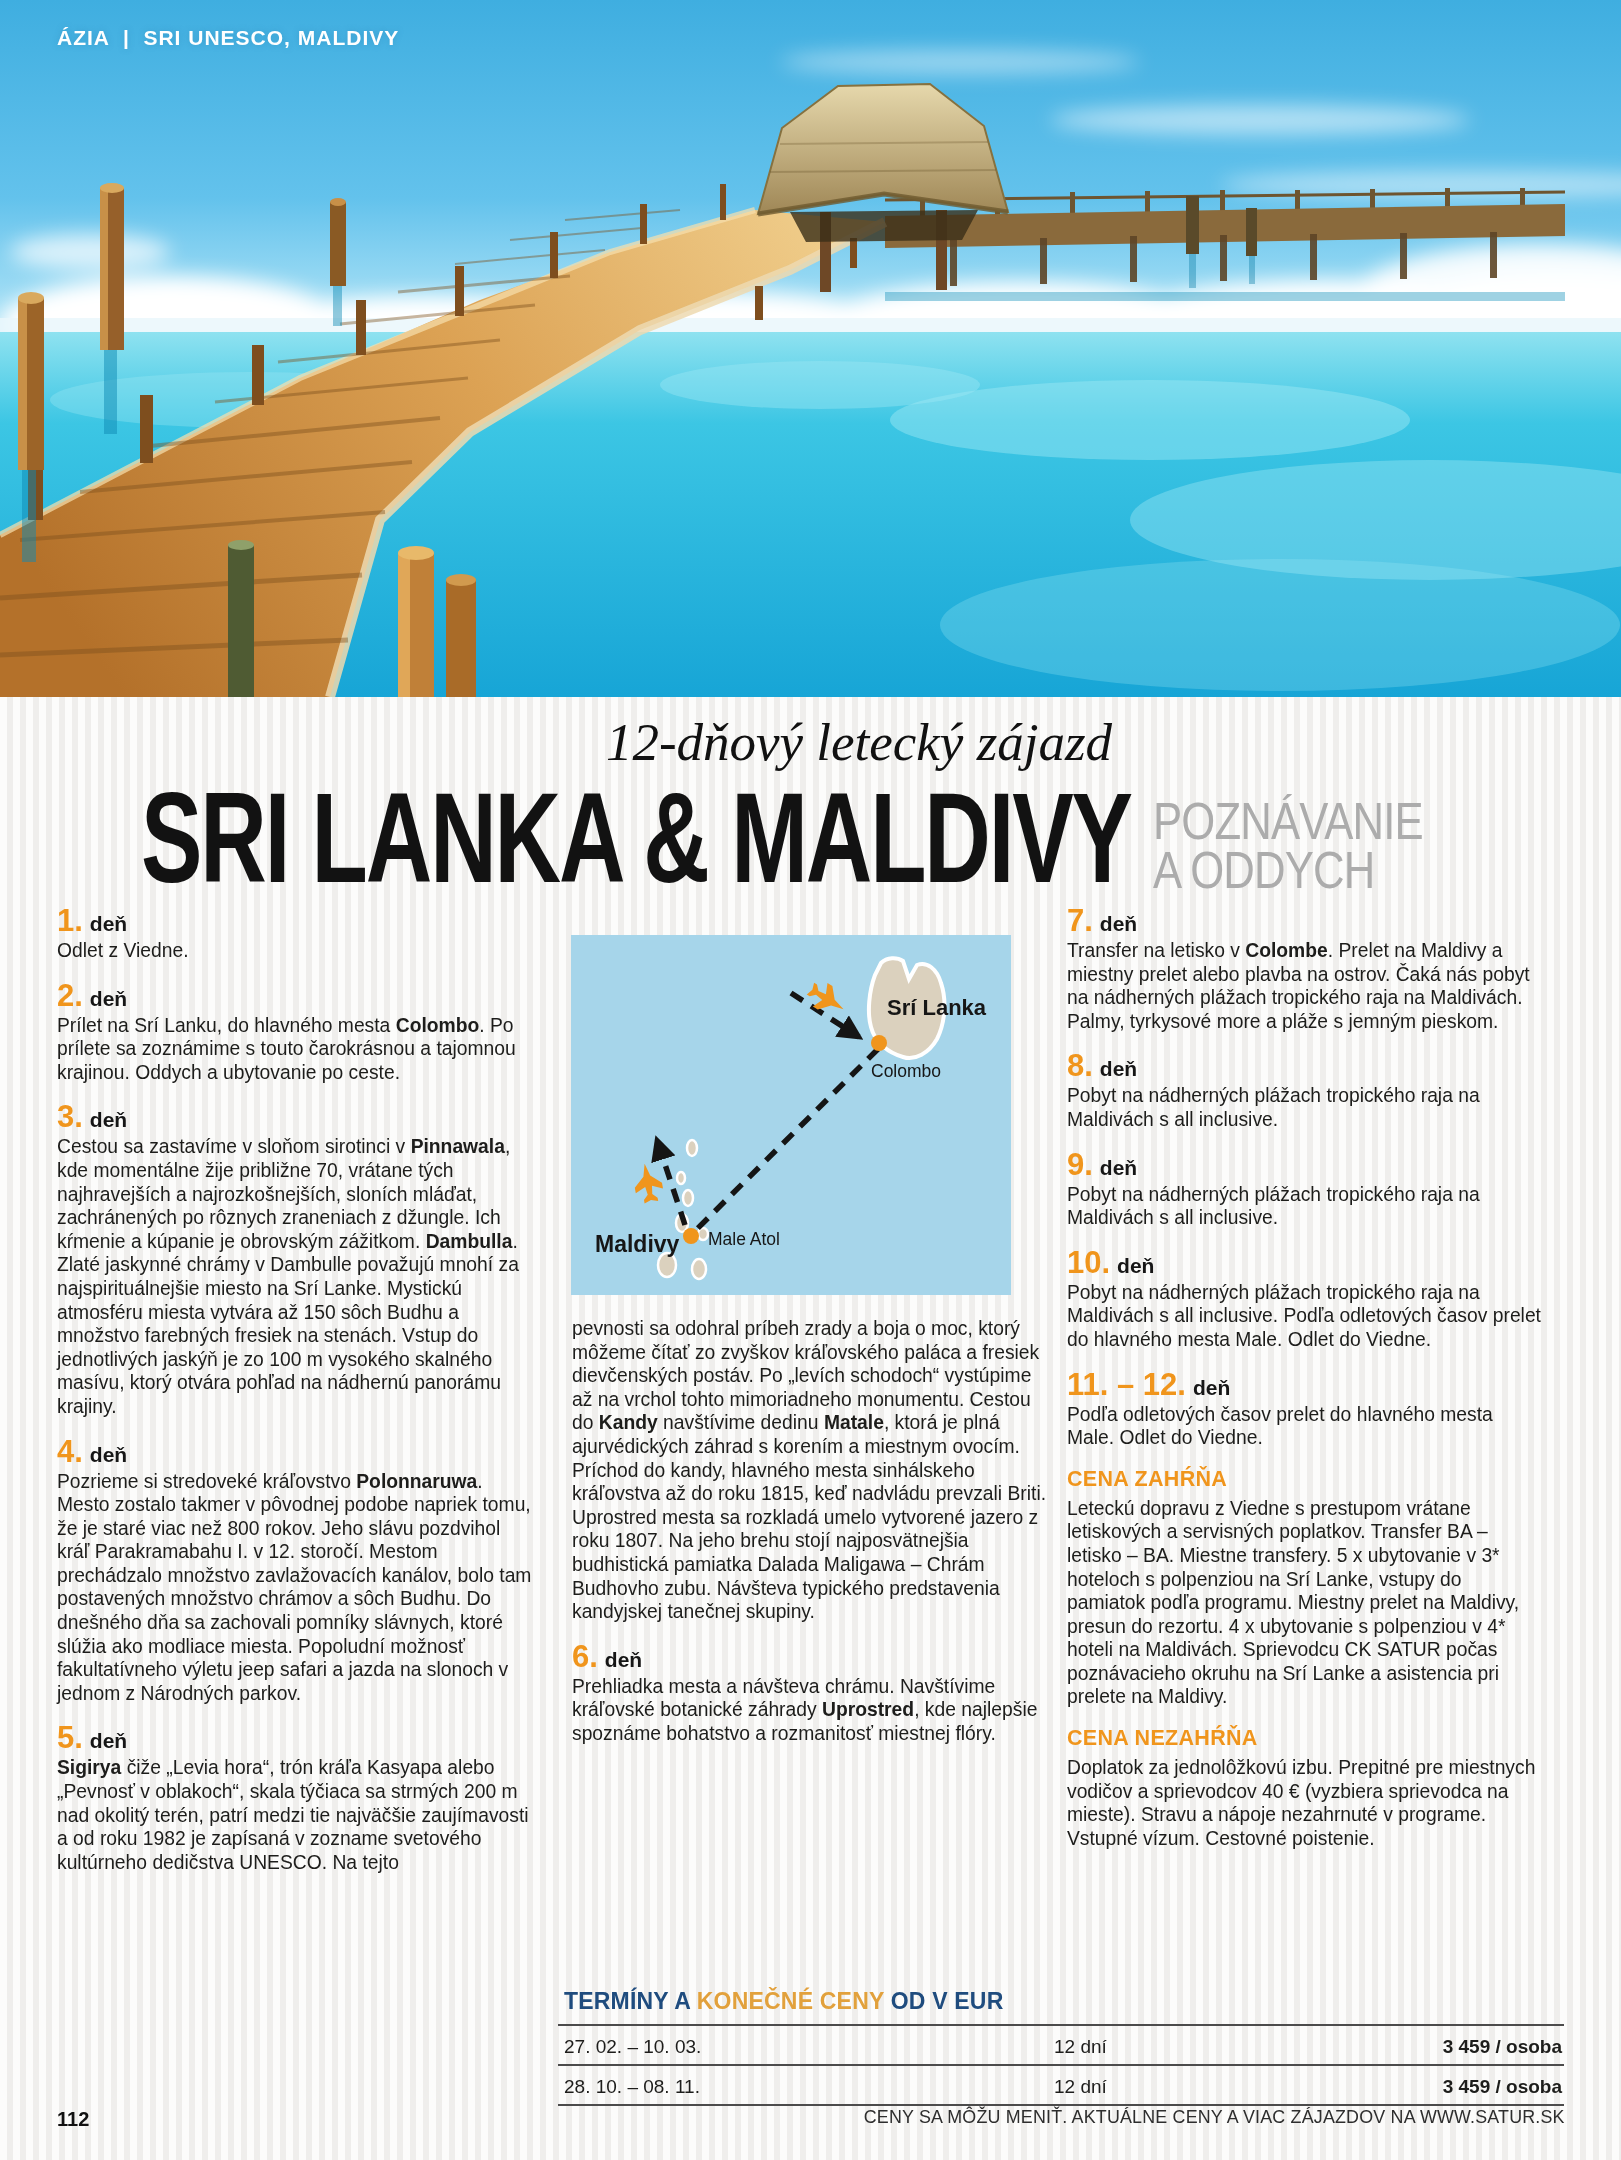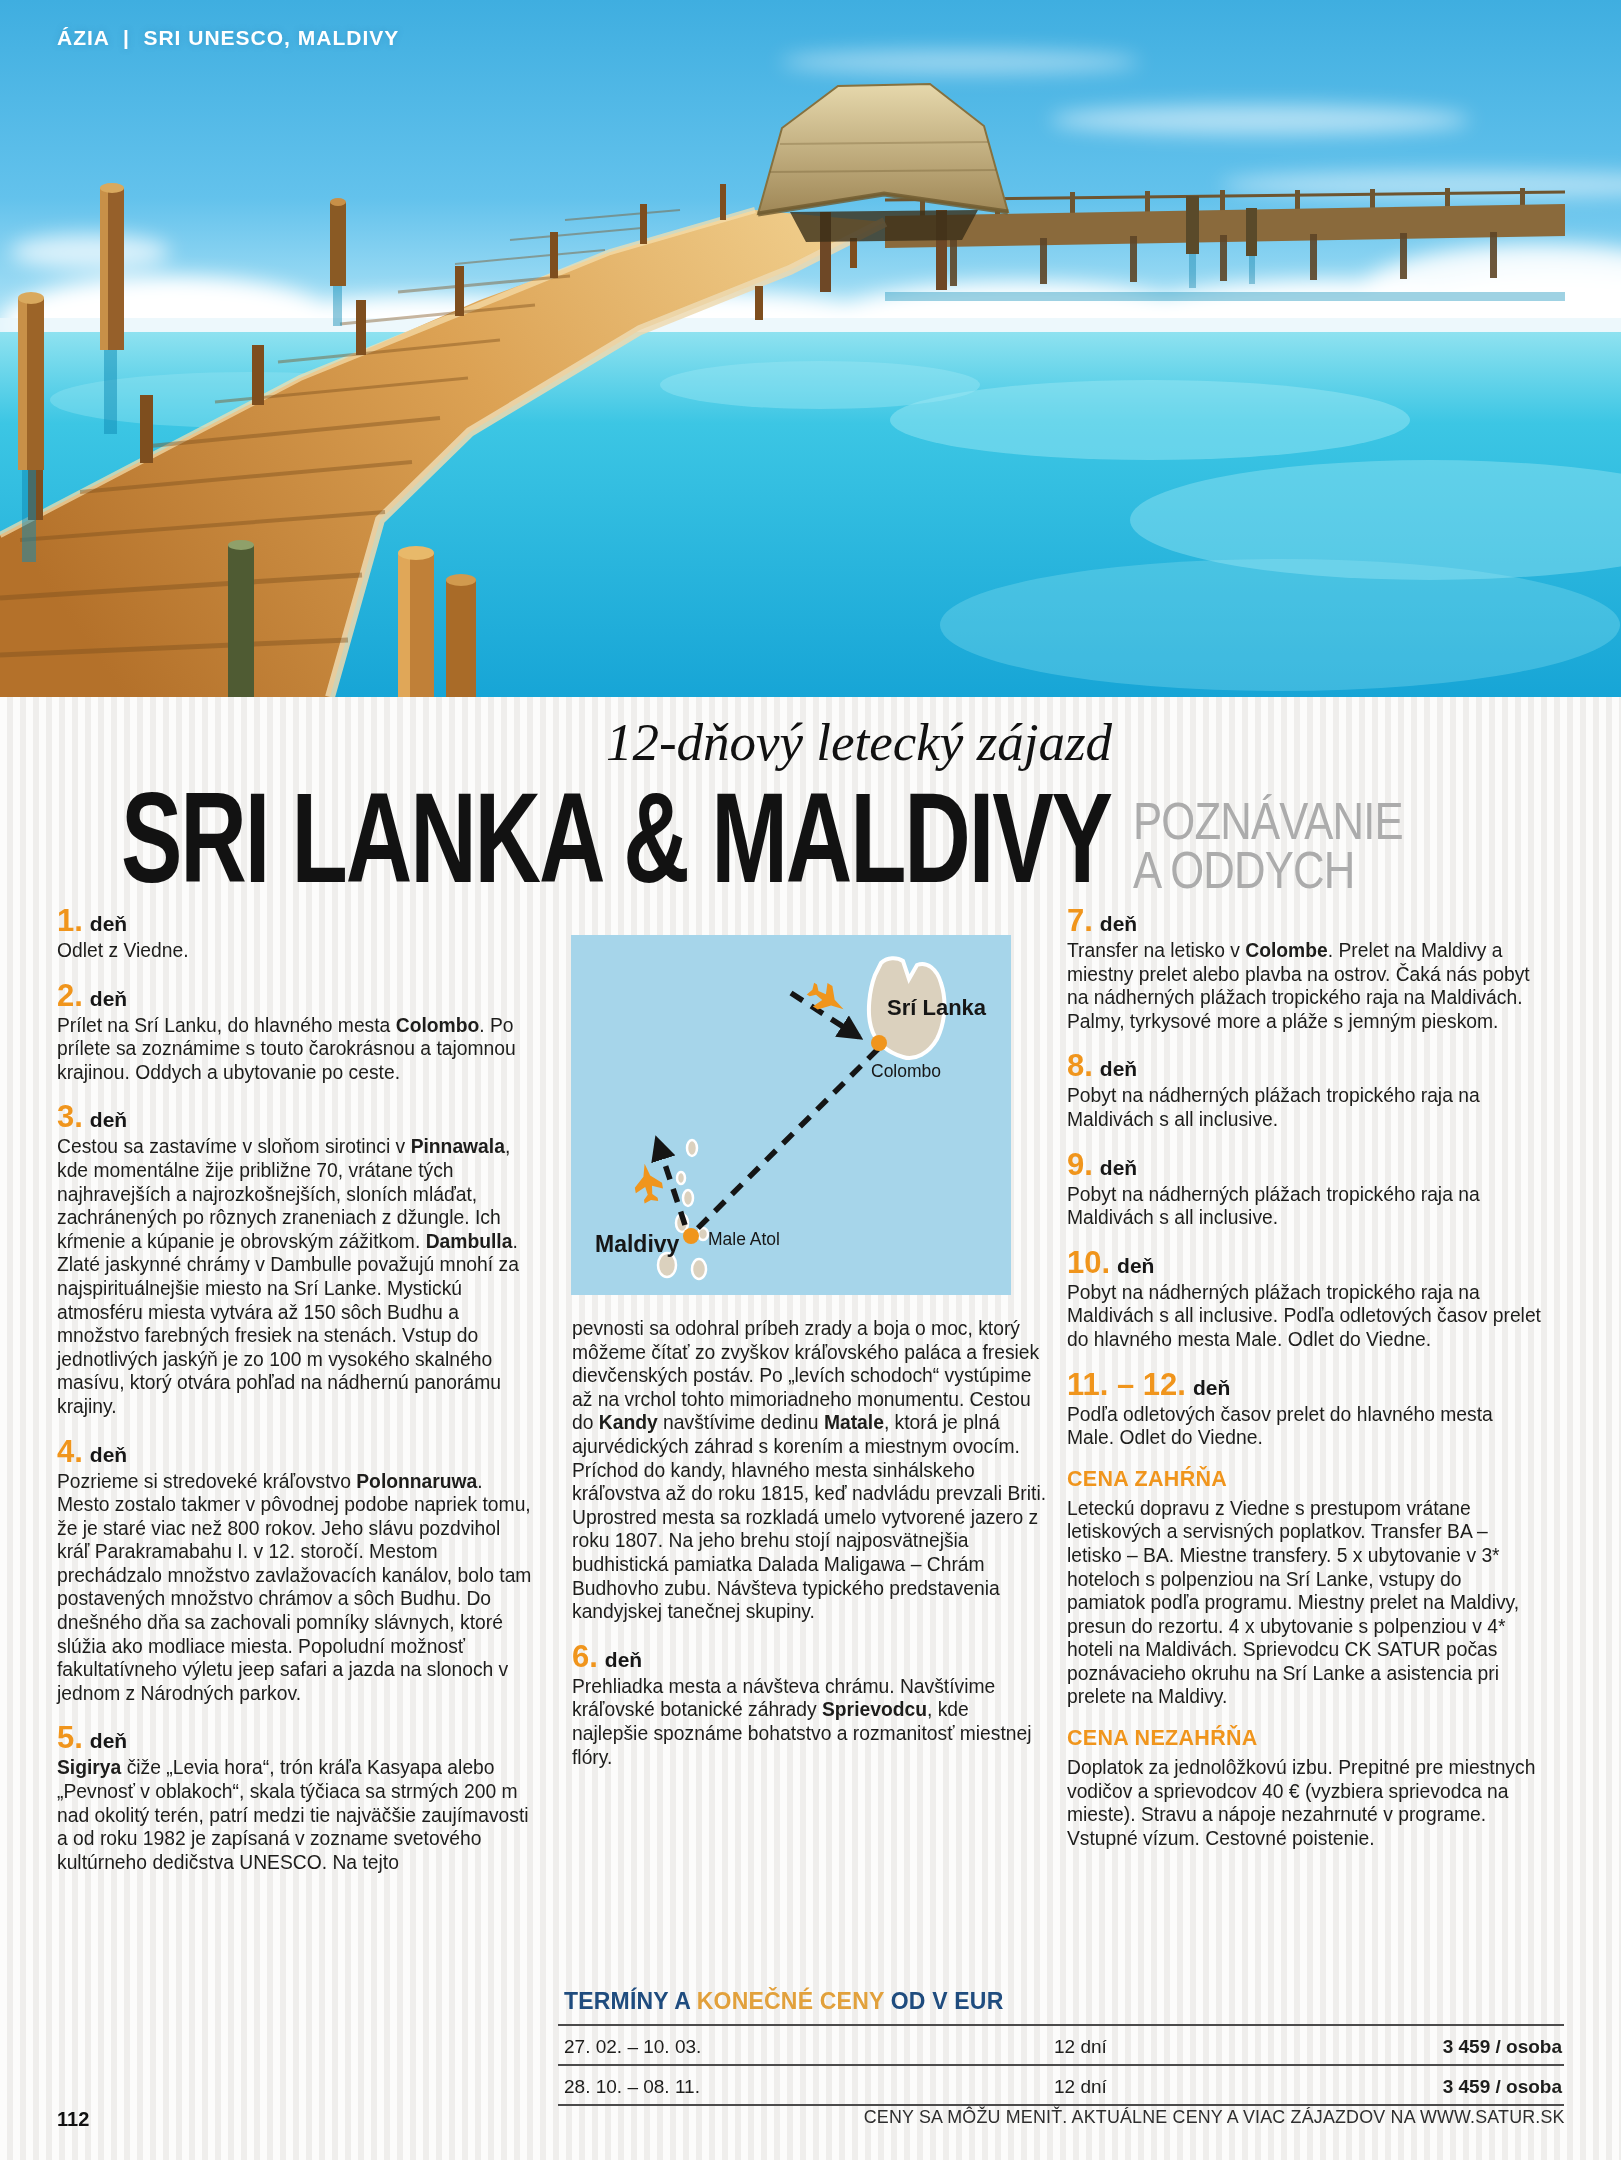--- a/index.html
+++ b/index.html
@@ -17,21 +17,21 @@
     text-shadow:0 0 6px rgba(40,120,170,.35);
   }
   
   .title-block{position:absolute;left:57px;top:700px;width:1508px;}
   .subtitle{
     text-align:center;transform:translateX(48px);
     font-family:"Liberation Serif",serif;font-style:italic;
     font-size:53px;line-height:1.15;color:#111;margin:12px 0 0;
   }
   .title-row{display:flex;align-items:flex-end;margin-top:0px;}
-  .title-scale-wrap{width:992px;margin-left:64px;overflow:visible;}
+  .title-scale-wrap{width:992px;margin-left:84px;overflow:visible;}
   .main-title{
     font-size:128px;font-weight:900;line-height:1.02;letter-spacing:-3px;
     white-space:nowrap;transform:scaleX(.72);transform-origin:0 80%;color:#121212;margin:0;
   }
   .tagline{margin-left:20px;padding-bottom:8px;color:#acacac;}
   .tagline div{
     font-size:52px;line-height:.95;letter-spacing:-1px;
     transform:scaleX(.84);transform-origin:0 100%;white-space:nowrap;
   }
   
@@ -288,21 +288,21 @@
         <text x="24" y="317" font-size="23" font-weight="bold" fill="#161616">Maldivy</text>
         <text x="137" y="310" font-size="17.5" fill="#161616">Male Atol</text>
       </svg>
     </figure>
     <div>
         <p class="body"><span>pevnosti sa odohral príbeh zrady a boja o moc, ktorý môžeme čítať zo zvyškov kráľovského paláca a fresiek dievčenských postáv. Po „levích schodoch“ vystúpime až na vrchol tohto mimoriadneho monumentu. Cestou do </span><b>Kandy</b><span> navštívime dedinu </span><b>Matale</b><span>, ktorá je plná ajurvédických záhrad s korením a miestnym ovocím. Príchod do kandy, hlavného mesta sinhálskeho kráľovstva až do roku 1815, keď nadvládu prevzali Briti. Uprostred mesta sa rozkladá umelo vytvorené jazero z roku 1807. Na jeho brehu stojí najposvätnejšia budhistická pamiatka Dalada Maligawa – Chrám Budhovho zubu. Návšteva typického predstavenia kandyjskej tanečnej skupiny.</span></p>
         <div class="day-head">
           <span class="dnum">6.</span>
           <span class="dword">deň</span>
         </div>
-        <p class="body"><span>Prehliadka mesta a návšteva chrámu. Navštívime kráľovské botanické záhrady </span><b>Sprievodcu</b><span>, kde najlepšie spoznáme bohatstvo a rozmanitosť miestnej flóry.</span></p>
+        <p class="body"><span>Prehliadka mesta a návšteva chrámu. Navštívime kráľovské botanické záhrady </span><b>Uprostred</b><span>, kde najlepšie spoznáme bohatstvo a rozmanitosť miestnej flóry.</span></p>
       </div>
   </div>
 
   <div class="col col3">
     <div>
         <div class="day-head">
           <span class="dnum">7.</span>
           <span class="dword">deň</span>
         </div>
         <p class="body"><span>Transfer na letisko v </span><b>Colombe</b><span>. Prelet na Maldivy a miestny prelet alebo plavba na ostrov. Čaká nás pobyt na nádherných plážach tropického raja na Maldivách. Palmy, tyrkysové more a pláže s jemným pieskom.</span></p>

